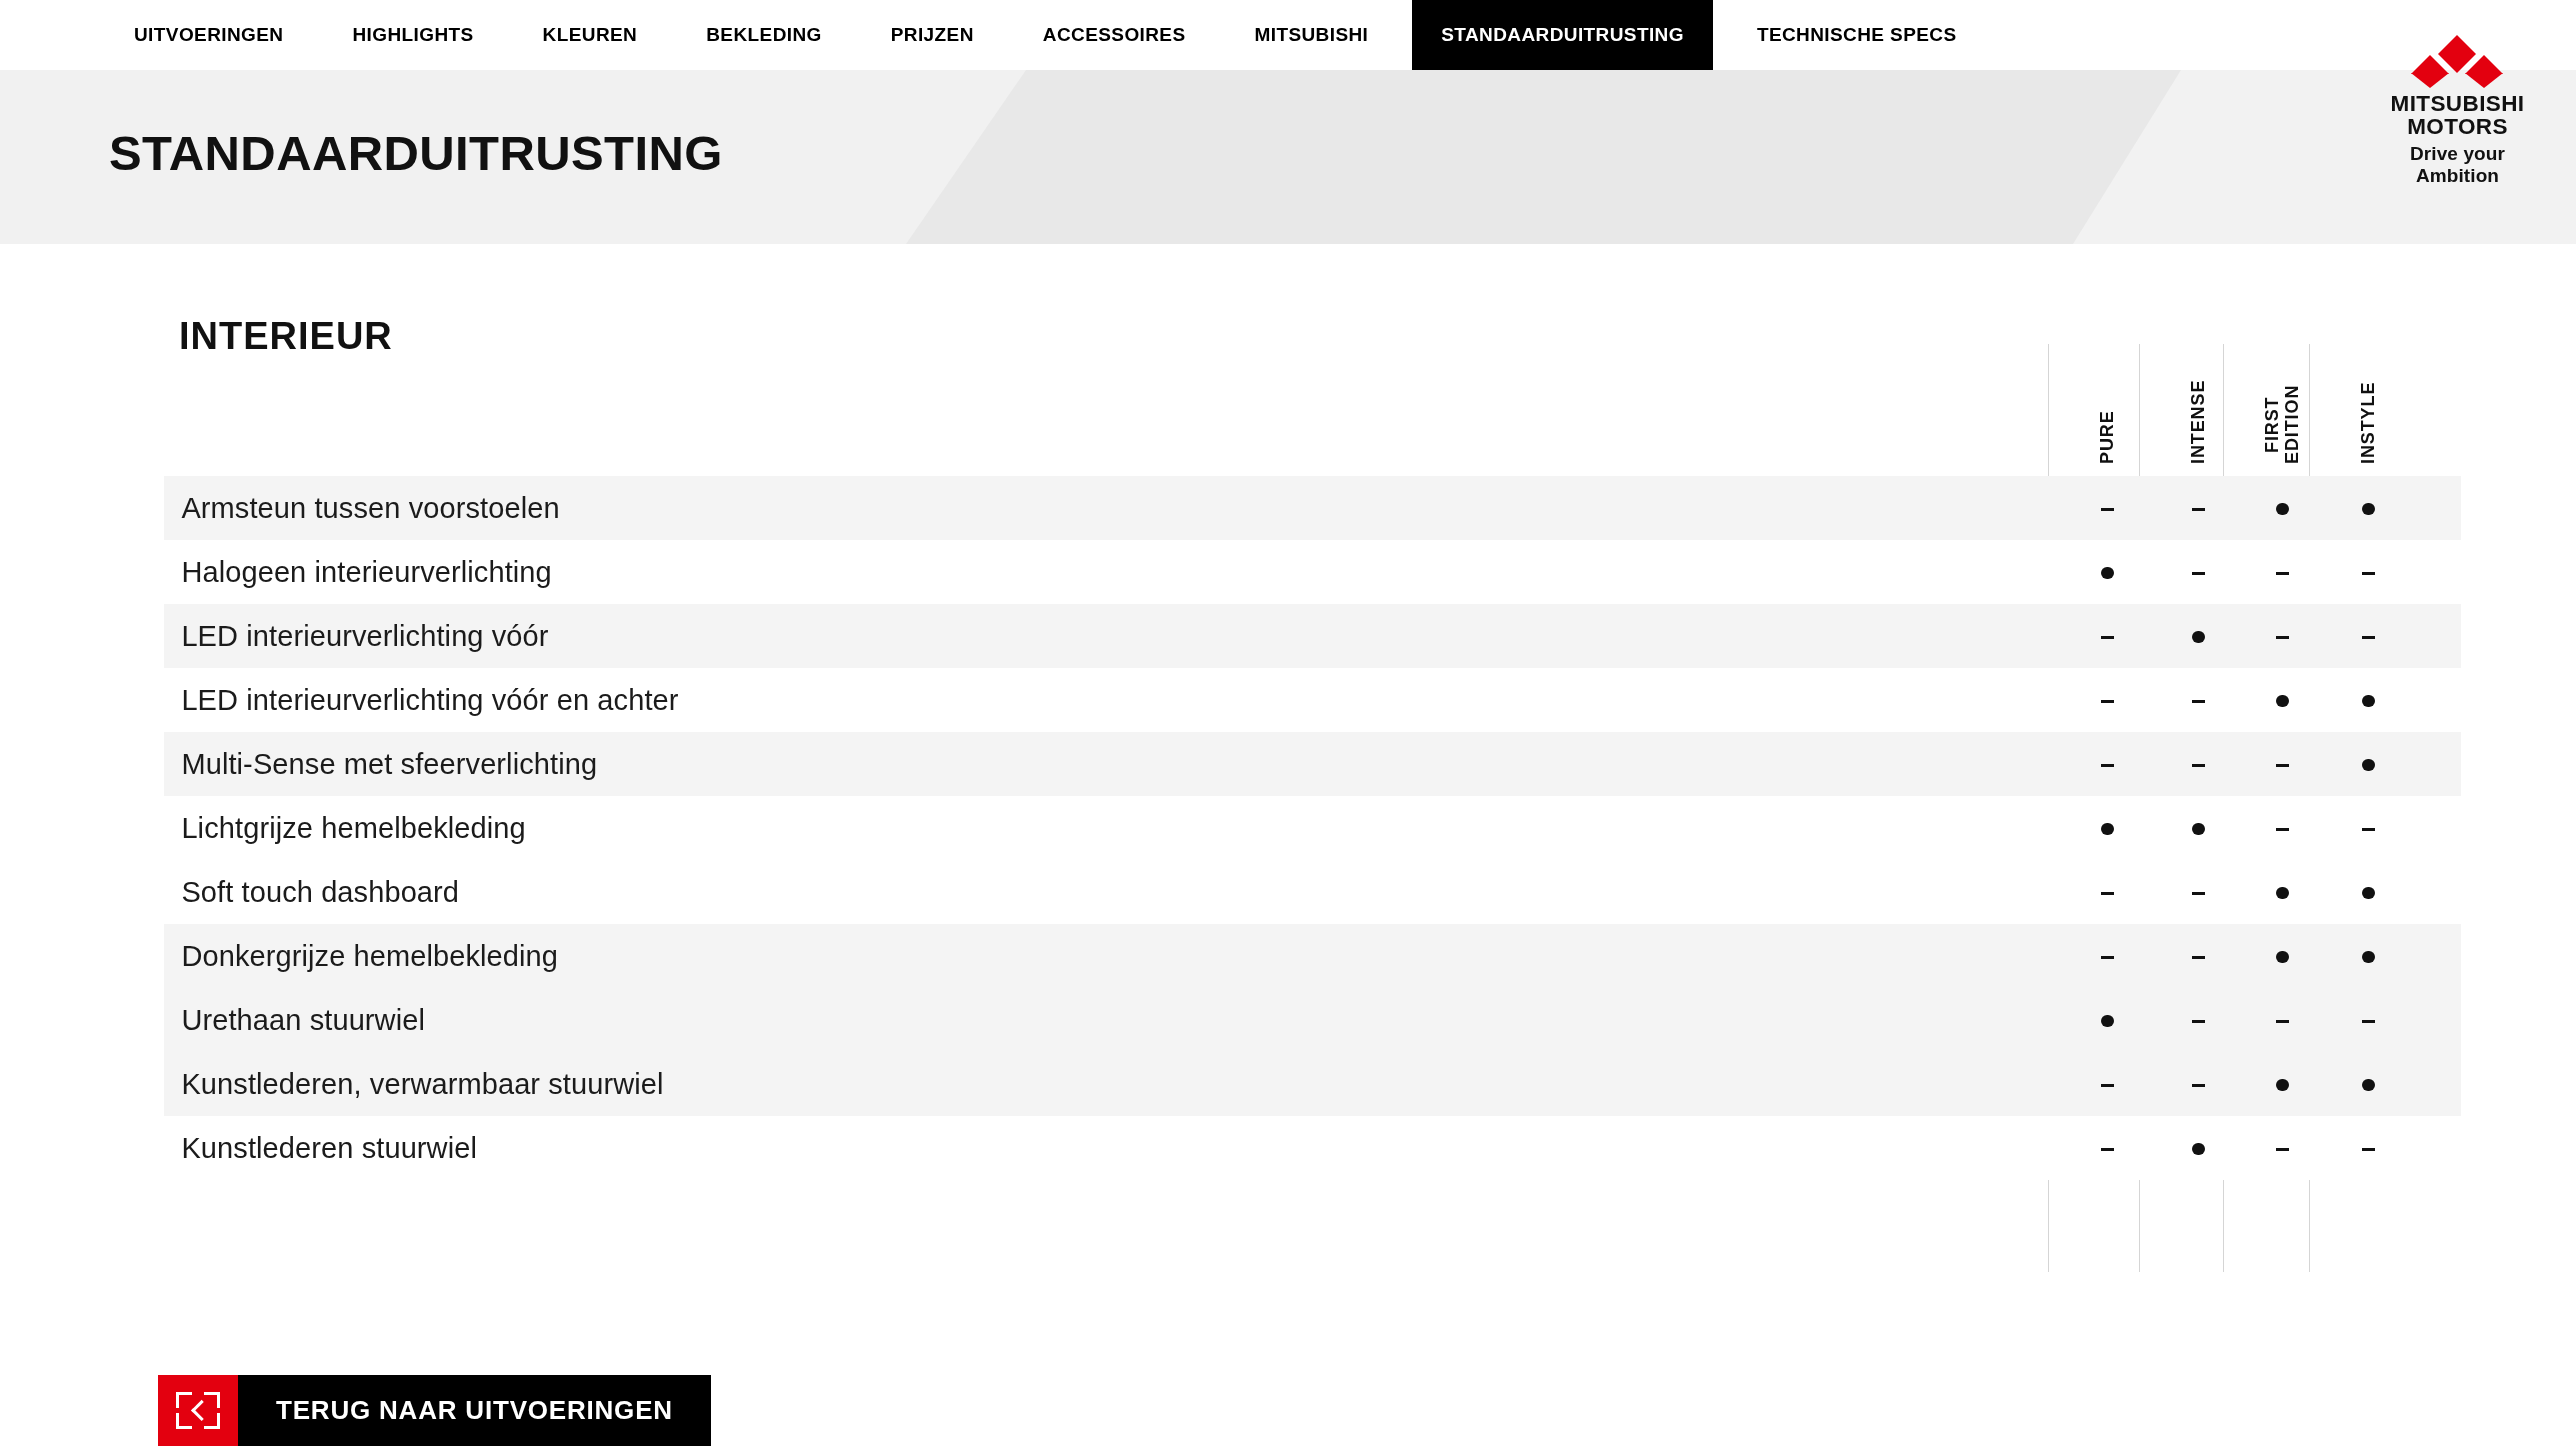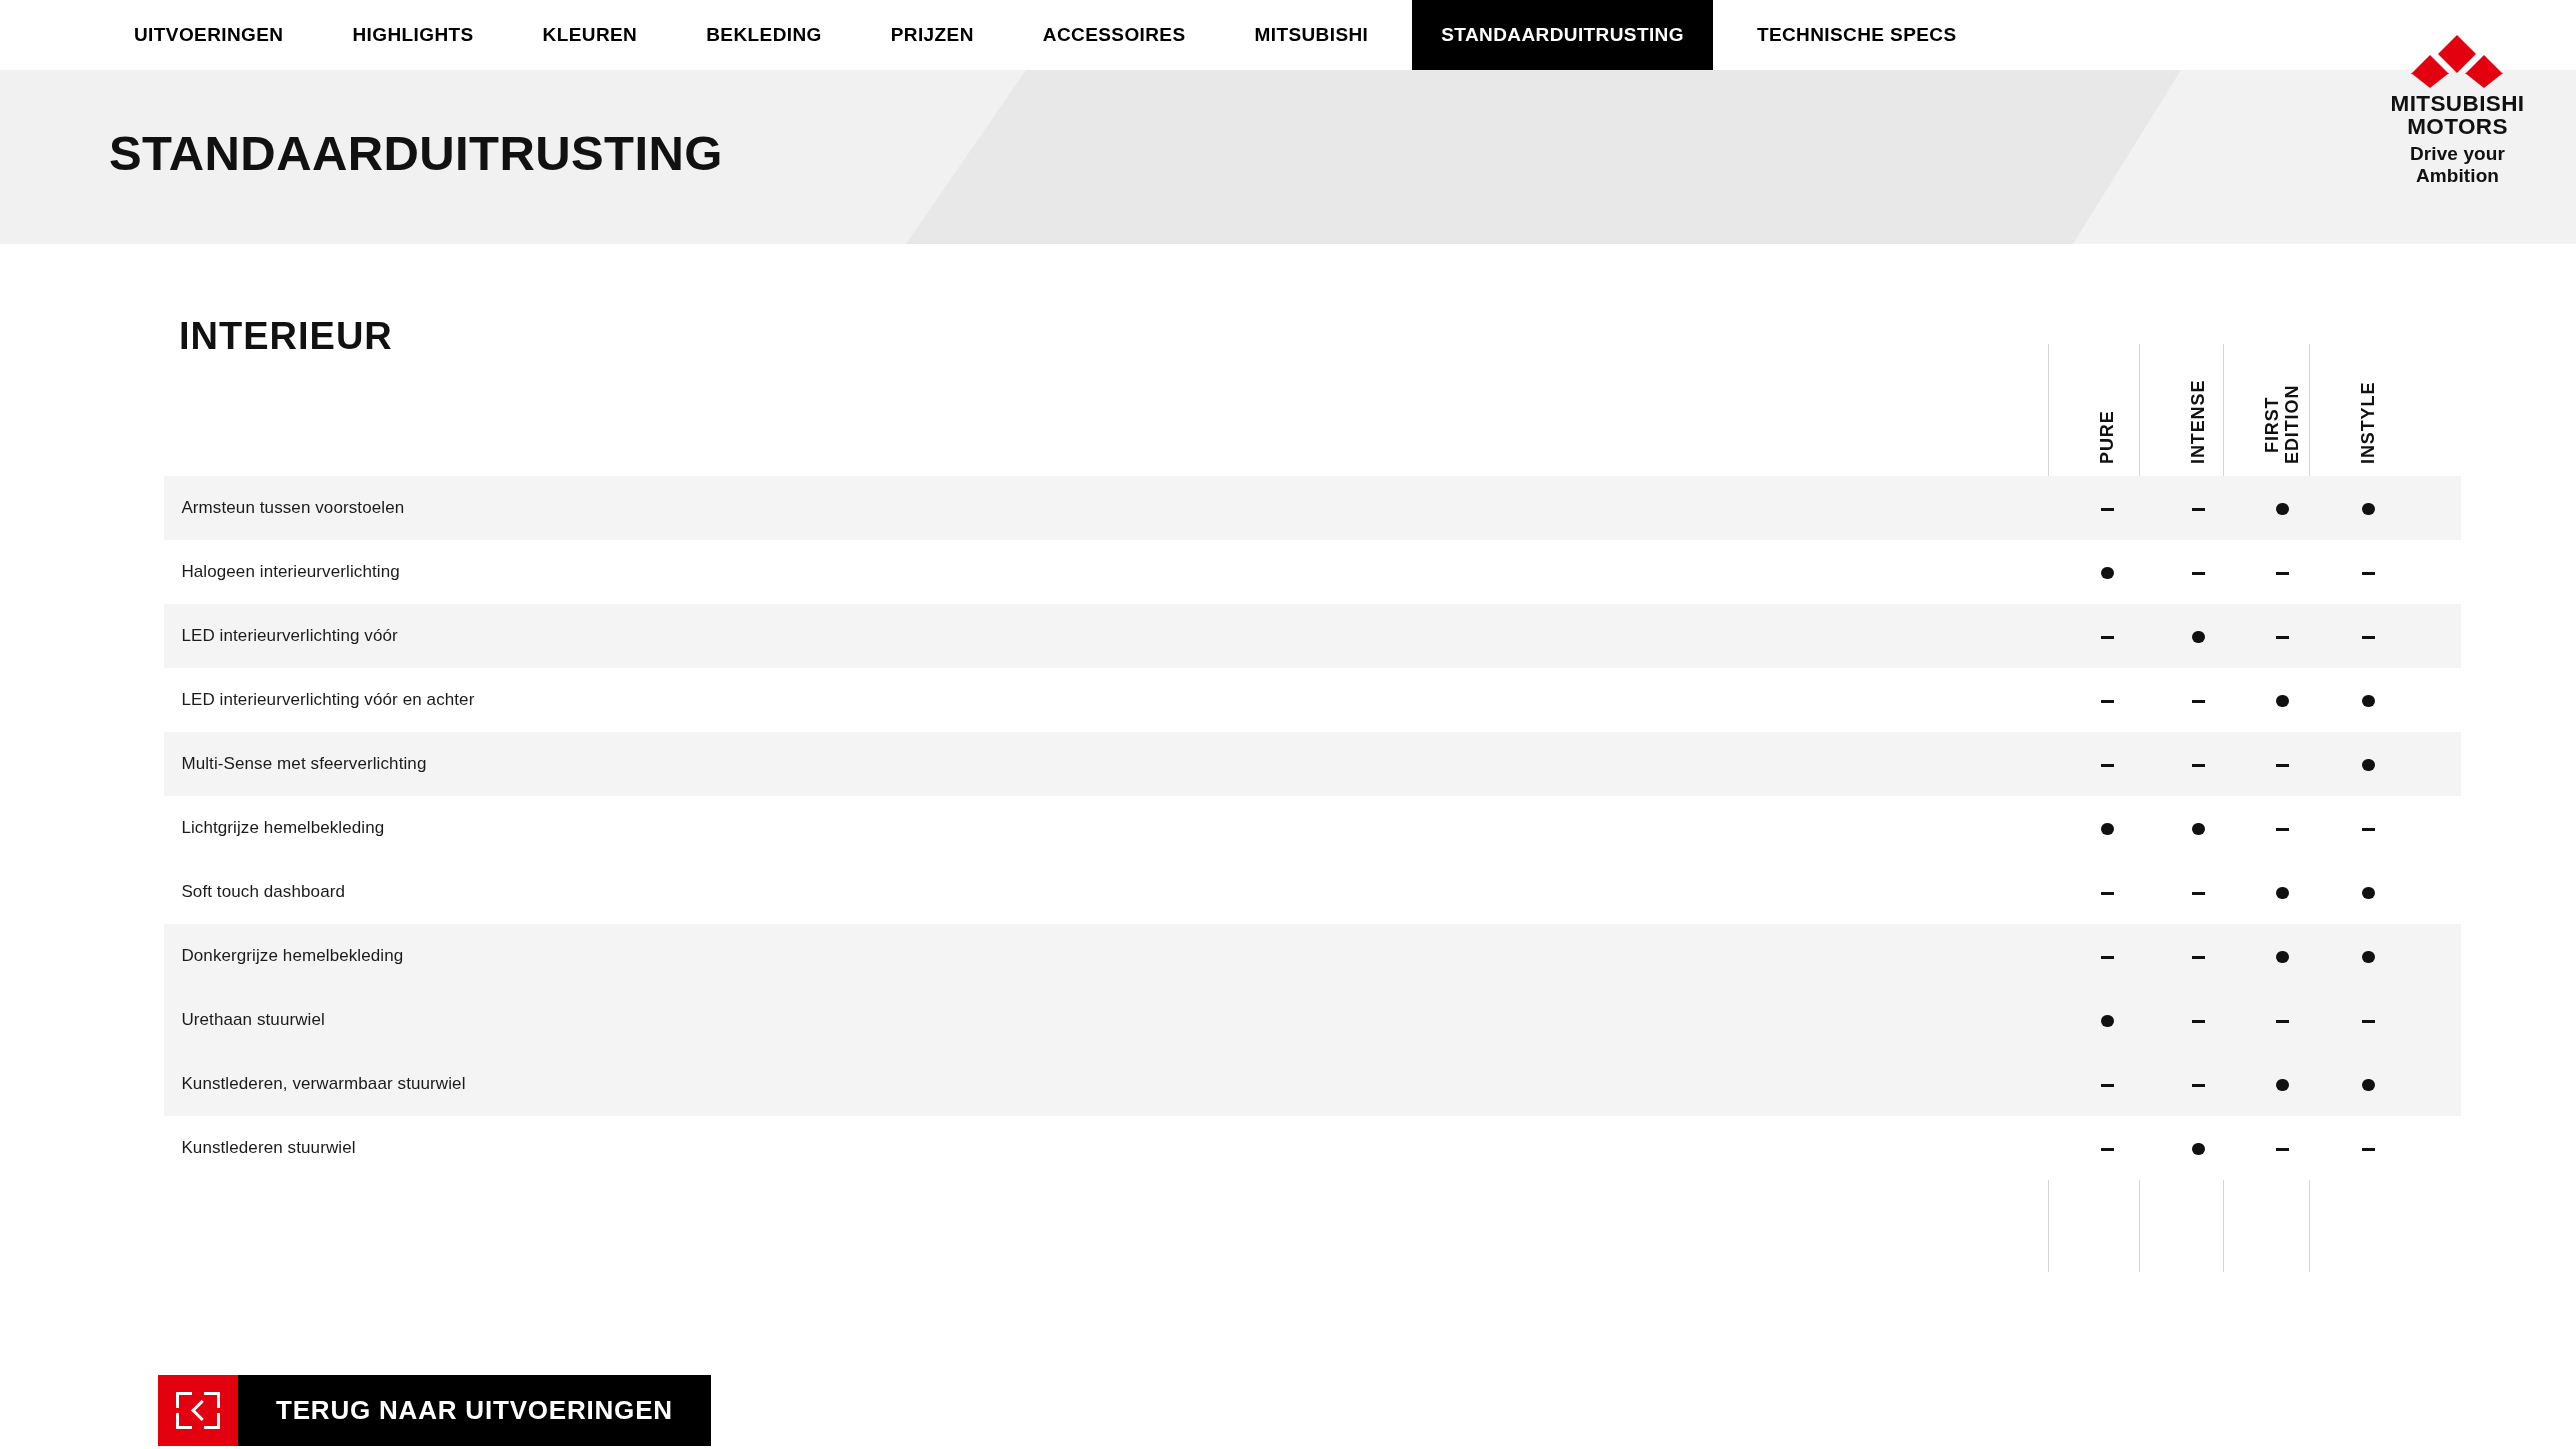--- a/index.html
+++ b/index.html
@@ -222,21 +222,21 @@
     height: 64px;
     display: flex;
     align-items: center;
   }
   .trow.odd { background: #f4f4f4; }
   .trow.even { background: #ffffff; }
 
   .tfeat {
     position: absolute;
     left: 17.4px;
-    font-size: 17px;
+    font-size: 29px;
     color: #1b1b1b;
     letter-spacing: 0.1px;
     white-space: nowrap;
   }
   .tcell {
     position: absolute;
     width: 87px;
     text-align: center;
     font-size: 22px;
     color: #111111;

